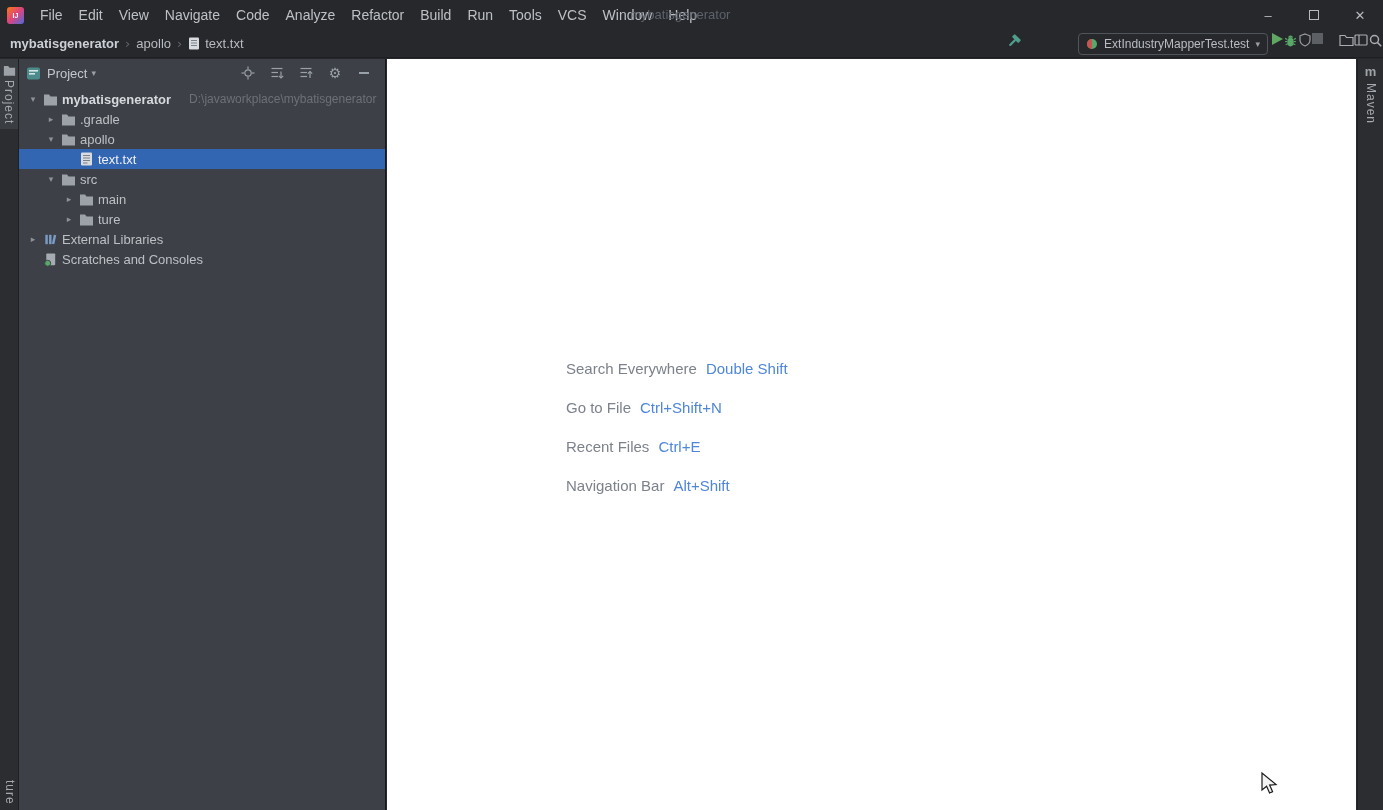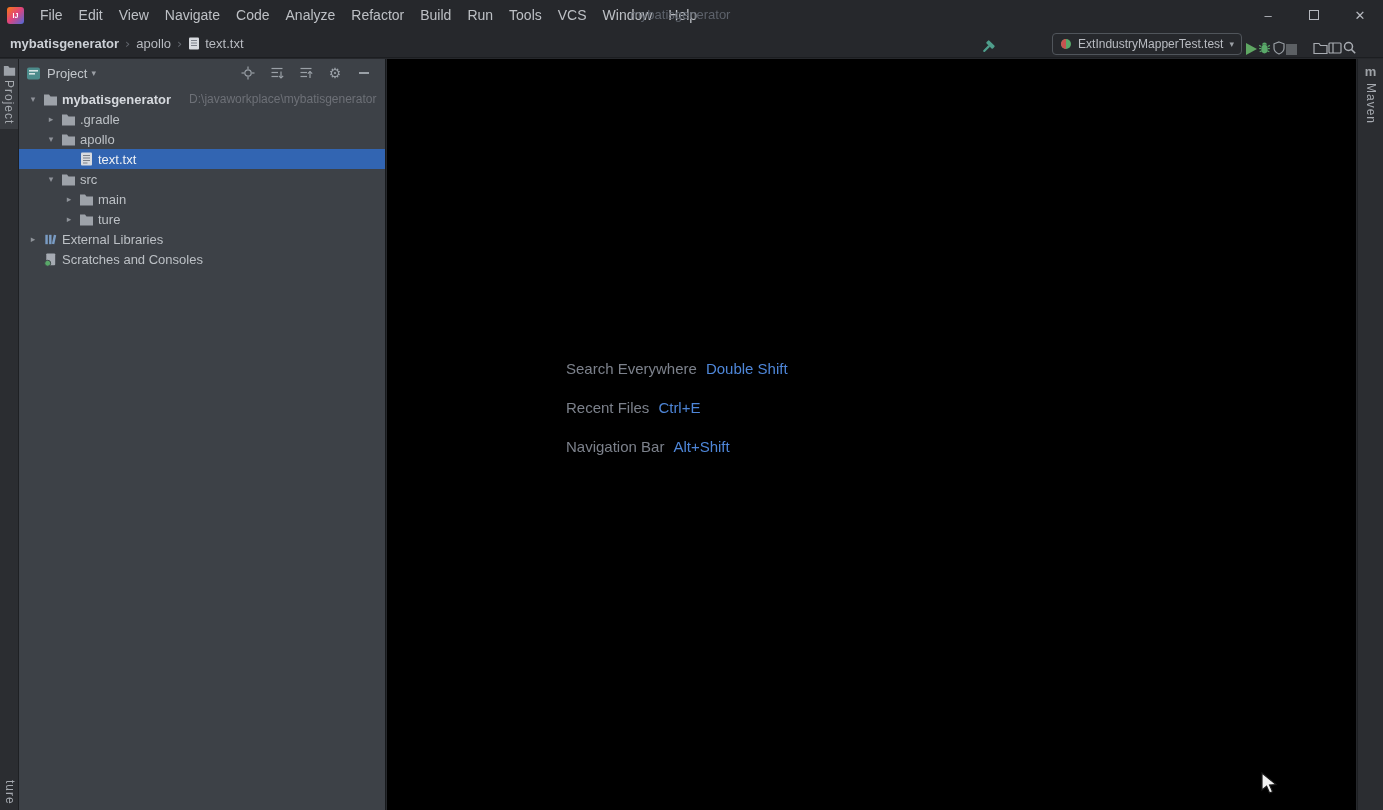--- a/index.html
+++ b/index.html
@@ -33,21 +33,21 @@
   .navbar {
     position:absolute; left:0; top:30px; width:100%; height:28px;
     background:#26282c; border-bottom:1px solid #1c1e21;
     display:flex; align-items:center; z-index:5;
   }
   .breadcrumb { display:flex; align-items:center; margin-left:10px; }
   .bc-first { font-weight:bold; color:#ccd0d6; font-size:13px; }
   .bc-item { color:#b8bbc1; font-size:13px; }
   .bc-sep { color:#62666d; font-size:13px; padding:0 6px; font-family:"DejaVu Sans",sans-serif; }
   .bc-file-icon { margin-right:5px; }
-  .nav-right { margin-left:auto; display:flex; align-items:flex-end; padding-right:26px; }
+  .nav-right { margin-left:auto; display:flex; align-items:flex-start; padding-right:0; }
   .hammer { margin-right:56px; }
   .run-combo {
     display:flex; align-items:center; gap:6px; height:22px;
     border:1px solid #50555b; border-radius:4px; padding:0 7px; margin-right:4px;
   }
   .run-combo-label { font-size:12px; color:#b9bcc2; white-space:nowrap; }
   .combo-arrow { font-size:9px; color:#9ca0a6; font-family:"DejaVu Sans",sans-serif; }
   .play-triangle { width:0; height:0; border-left:11px solid #5fa763; border-top:6px solid transparent; border-bottom:6px solid transparent; }
   .stop-square { width:11px; height:11px; background:#5c6064; }
   .group-gap { margin-left:16px; }
@@ -88,21 +88,21 @@
   .lvl2 { padding-left:42px; }
   .chev { width:16px; flex:none; text-align:center; color:#8e9299; font-size:9px; font-family:"DejaVu Sans",sans-serif; }
   .ticon { width:18px; flex:none; display:flex; justify-content:center; align-items:center; }
   .tlabel { margin-left:3px; }
   .bold-label { font-weight:bold; color:#d6d9de; }
   .tpath { color:#6d7077; margin-left:18px; font-size:12px; overflow:hidden; }
   .selected { background:#3265b2; }
   .selected .tlabel { color:#eef1f5; }
 
   
-  .editor { position:absolute; left:387px; top:59px; right:27px; bottom:0; background:#000000;text-decoration:underline; }
+  .editor { position:absolute; left:387px; top:59px; right:27px; bottom:0; background:#ffffff;text-decoration:underline; }
   .shortcuts { position:absolute; left:179px; top:299px; }
   .sc-row { height:21px; margin-bottom:18px; font-size:15px; color:#7c818b; display:flex; gap:9px; align-items:center; }
   .sc-keys { color:#4e86d8; }
 
   
   .cursor { position:absolute; left:1260px; top:772px; z-index:20; }
 </style>
 </head>
 <body>
 
@@ -387,20 +387,24 @@
   </div>
 </div>
 
 <div class="editor">
   <div class="shortcuts">
     <div class="sc-row">
       <span>Search Everywhere</span>
       <span class="sc-keys">Double Shift</span>
     </div>
     <div class="sc-row">
+      <span>Go to File</span>
+      <span class="sc-keys">Ctrl+Shift+N</span>
+    </div>
+    <div class="sc-row">
       <span>Recent Files</span>
       <span class="sc-keys">Ctrl+E</span>
     </div>
     <div class="sc-row">
       <span>Navigation Bar</span>
       <span class="sc-keys">Alt+Shift</span>
     </div>
   </div>
 </div>
 

